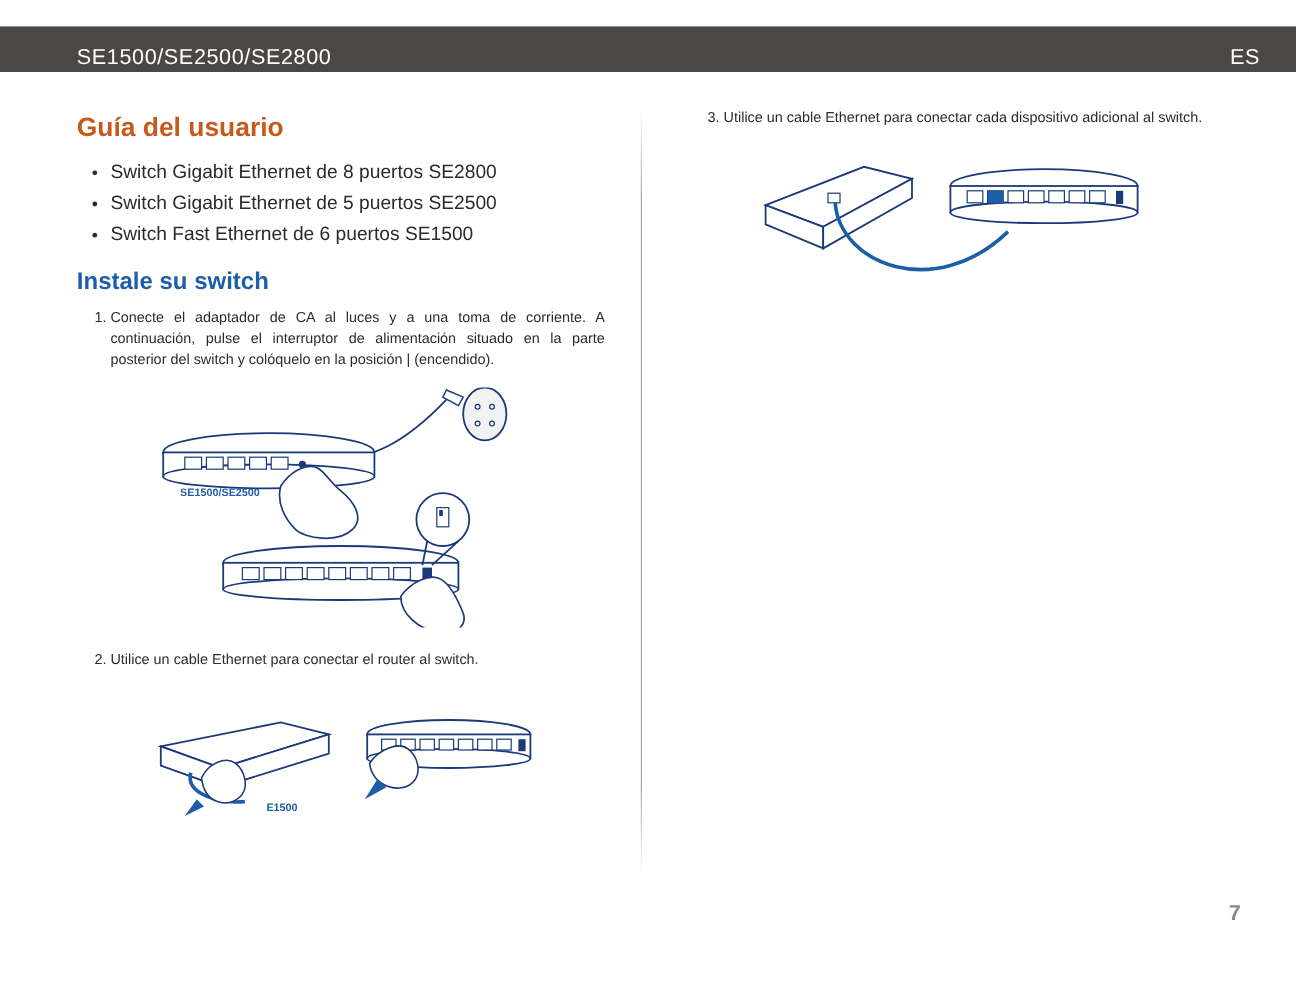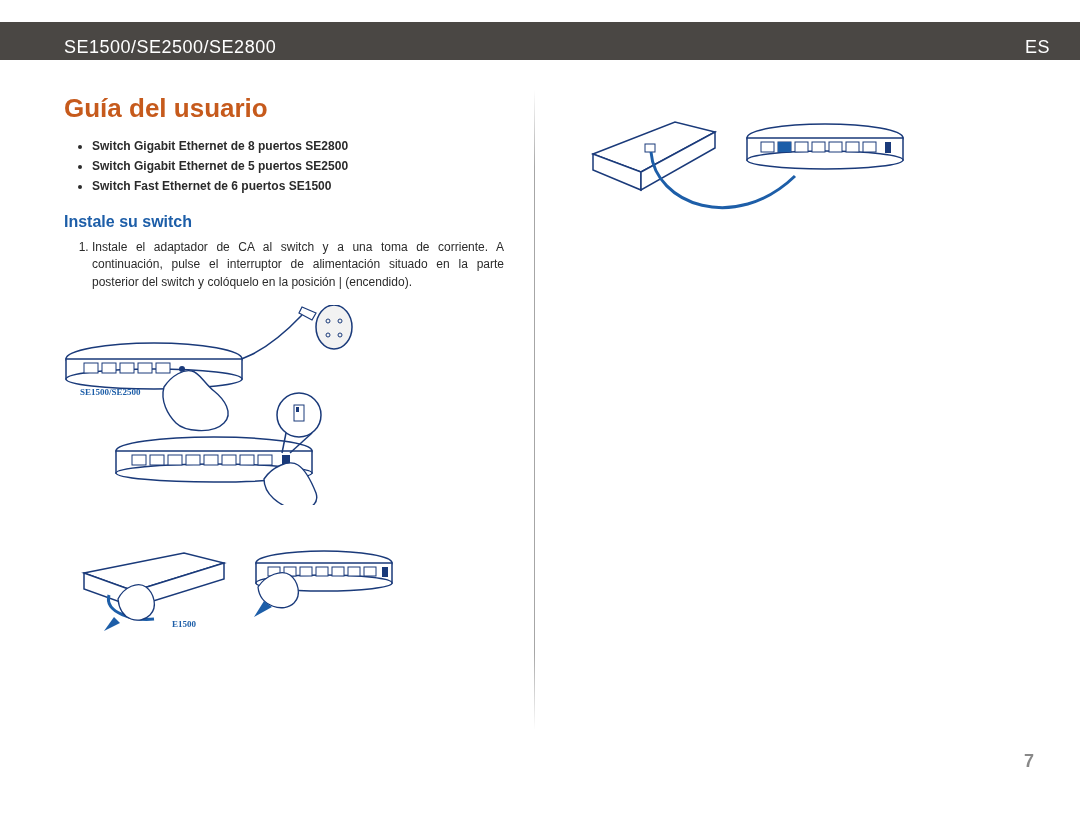--- a/index.html
+++ b/index.html
@@ -38,40 +38,40 @@
   }
   .col-left { padding-right: 30px; }
   .col-right { padding-left: 40px; }
   .divider {
     width: 1px;
     background: linear-gradient(to bottom, rgba(0,0,0,0) 0%, rgba(0,0,0,0.35) 12%, rgba(0,0,0,0.35) 88%, rgba(0,0,0,0) 100%);
     height: 640px;
   }
   h1.title {
     color: #c65a1c;
-    font-size: 26px;
+    font-size: 22px;
     font-weight: 600;
     margin-bottom: 10px;
   }
   h2.subtitle {
     color: #1d5ea8;
-    font-size: 16px;
+    font-size: 20px;
     font-weight: 600;
     margin: 14px 0 6px 0;
   }
   .bullets { padding-left: 28px; margin-bottom: 8px; }
-  .bullets li { margin-bottom: 3px; list-style: disc; font-size: 12px; font-weight: bold; }
+  .bullets li { margin-bottom: 3px; list-style: disc; font-size: 16px; }
   ol.steps { padding-left: 28px; }
   ol.steps li { margin-bottom: 8px; text-align: justify; }
   ol.steps.start3 { counter-reset: item 2; }
   .figure {
     width: 100%;
     display: flex;
+    justify-content: center;
     margin: 14px 0 18px 0;
-    font-family: Liberation Serif, serif;
   }
   .figure svg { display:block; }
   .note { text-align: justify; }
   .pagenum {
     position: absolute;
     right: 46px;
     bottom: 8px;
     color: #888;
     font-size: 18px;
     font-weight: 600;
@@ -89,21 +89,21 @@
 
   <div class="col col-left">
     <h1 class="title">Guía del usuario</h1>
     <ul class="bullets">
       <li>Switch Gigabit Ethernet de 8 puertos SE2800</li>
       <li>Switch Gigabit Ethernet de 5 puertos SE2500</li>
       <li>Switch Fast Ethernet de 6 puertos SE1500</li>
     </ul>
     <h2 class="subtitle">Instale su switch</h2>
     <ol class="steps">
-      <li>Instale el adaptador de CA al switch y a una toma de corriente. A continuación, pulse el interruptor de alimentación situado en la parte posterior del switch y colóquelo en la posición | (encendido).</li>
+      <li>Conecte el adaptador de CA al luces y a una toma de corriente. A continuación, pulse el interruptor de alimentación situado en la parte posterior del switch y colóquelo en la posición | (encendido).</li>
     </ol>
 
     <div class="figure">
       <svg width="300" height="200" viewBox="0 0 300 200">
 
         <ellipse cx="270" cy="22" rx="18" ry="22" fill="#f2f2f2" stroke="#1a3a7a" stroke-width="1.5"></ellipse>
         <circle cx="264" cy="16" r="2" fill="none" stroke="#1a3a7a"></circle>
         <circle cx="276" cy="16" r="2" fill="none" stroke="#1a3a7a"></circle>
         <circle cx="264" cy="30" r="2" fill="none" stroke="#1a3a7a"></circle>
         <circle cx="276" cy="30" r="2" fill="none" stroke="#1a3a7a"></circle>
@@ -149,20 +149,23 @@
           <line x1="198" y1="-2" x2="176" y2="18" stroke="#1a3a7a" stroke-width="1.5"></line>
           <rect x="180" y="-30" width="10" height="16" fill="#fff" stroke="#1a3a7a"></rect>
           <rect x="182" y="-28" width="3" height="5" fill="#1a3a7a"></rect>
 
           <path d="M150 44 C 158 32, 175 24, 184 30 C 192 35, 198 48, 202 58 C 206 70, 192 78, 178 74 C 166 70, 150 60, 150 44 Z" fill="#fff" stroke="#1a3a7a" stroke-width="1.4"></path>
         </g>
         <text x="16" y="90" font-size="9" font-weight="bold" fill="#1d5ea8">SE1500/SE2500</text>
       </svg>
     </div>
 
+    <ol class="steps" start="2">
+      <li>Utilice un cable Ethernet para conectar el router al switch.</li>
+    </ol>
 
     <div class="figure">
       <svg width="340" height="110" viewBox="0 0 340 110">
 
         <g transform="translate(10,20)">
           <path d="M10 30 L110 10 L150 20 L60 48 Z" fill="#fff" stroke="#1a3a7a" stroke-width="1.5"></path>
           <path d="M10 30 L10 46 L60 64 L60 48 Z" fill="#fff" stroke="#1a3a7a" stroke-width="1.5"></path>
           <path d="M60 48 L150 20 L150 36 L60 64 Z" fill="#fff" stroke="#1a3a7a" stroke-width="1.5"></path>
 
           <path d="M35 52 C 30 70, 60 78, 80 76" fill="none" stroke="#1d5ea8" stroke-width="3"></path>
@@ -191,20 +194,23 @@
           <path d="M4 36 C 12 24, 28 18, 36 24 C 44 30, 48 44, 40 52 C 30 62, 6 56, 4 36 Z" fill="#fff" stroke="#1a3a7a" stroke-width="1.3"></path>
           <path d="M0 66 L10 50 L18 56 Z" fill="#1d5ea8"></path>
         </g>
       </svg>
     </div>
   </div>
 
   <div class="divider"></div>
 
   <div class="col col-right">
+    <ol class="steps start3" start="3">
+      <li>Utilice un cable Ethernet para conectar cada dispositivo adicional al switch.</li>
+    </ol>
 
     <div class="figure">
       <svg width="340" height="150" viewBox="0 0 340 150">
 
         <g transform="translate(10,10)">
           <path d="M8 40 L90 8 L130 18 L56 58 Z" fill="#fff" stroke="#1a3a7a" stroke-width="1.5"></path>
           <path d="M8 40 L8 56 L56 76 L56 58 Z" fill="#fff" stroke="#1a3a7a" stroke-width="1.5"></path>
           <path d="M56 58 L130 18 L130 34 L56 76 Z" fill="#fff" stroke="#1a3a7a" stroke-width="1.5"></path>
           <rect x="60" y="30" width="10" height="8" fill="#fff" stroke="#1a3a7a"></rect>
 

